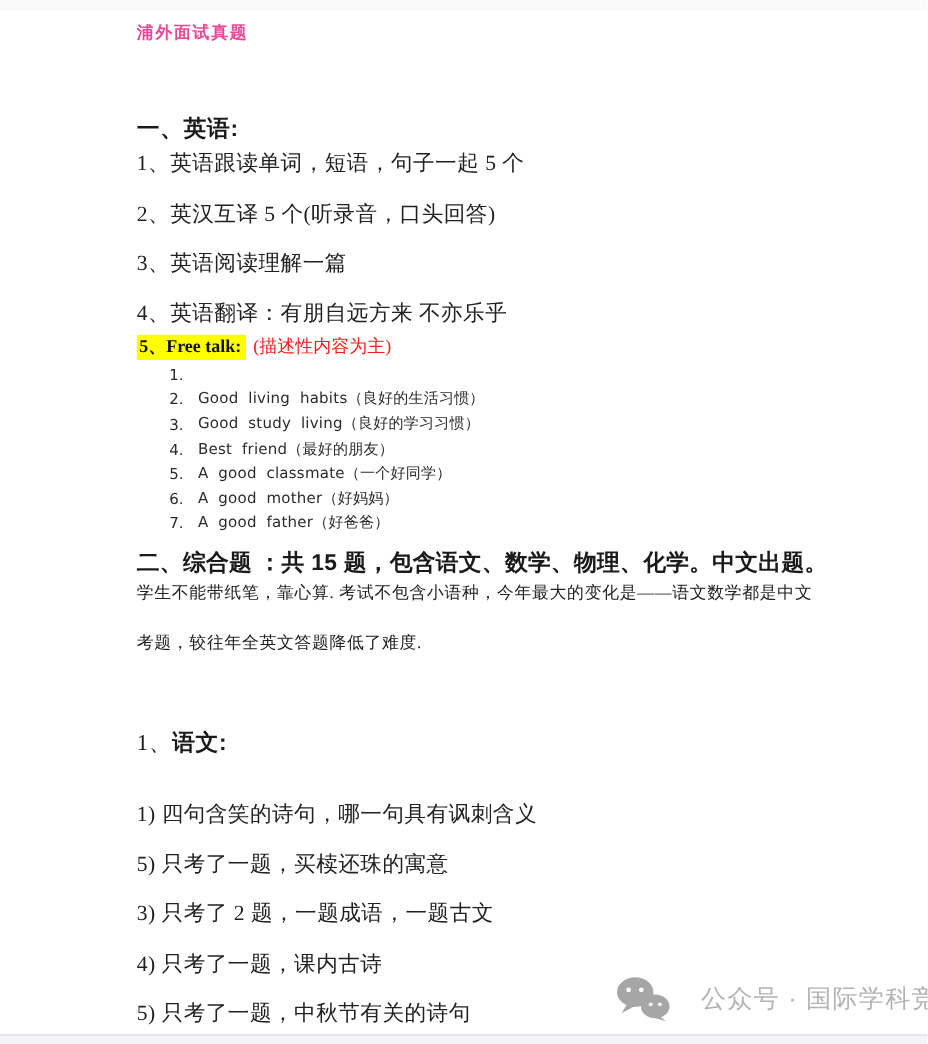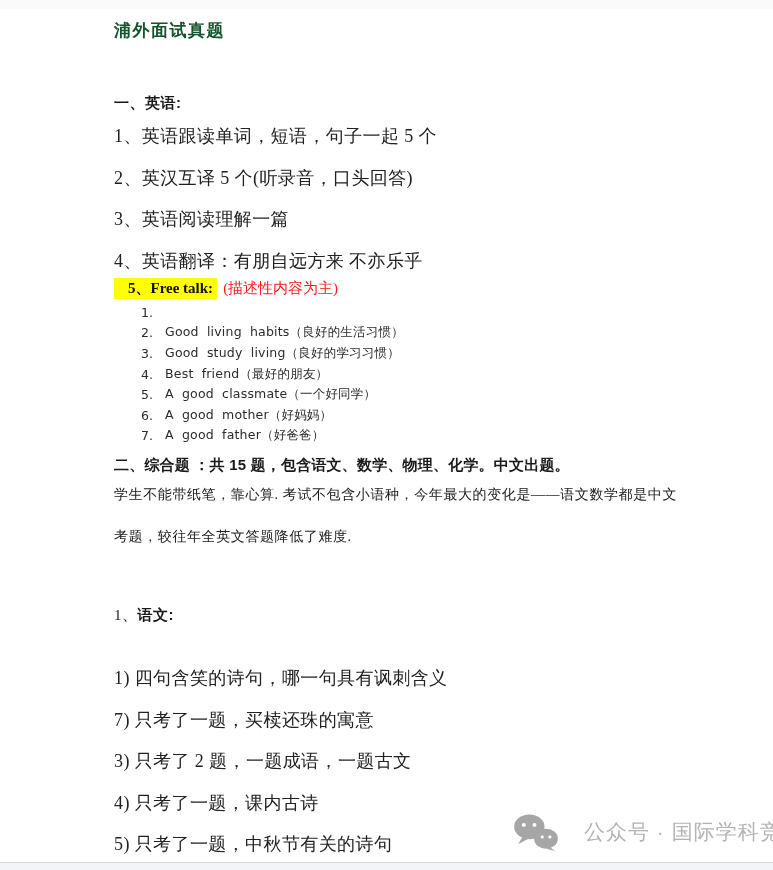--- a/index.html
+++ b/index.html
@@ -15,38 +15,38 @@
   .top-strip {
     position: absolute; top: 0; left: 0; width: 773px; height: 9px;
     background: #fafafa;
   }
   .bottom-strip {
     position: absolute; left: 0; bottom: 0; width: 773px; height: 8px;
     background: #f3f4f8; border-top: 1px solid #d9dbe3;
   }
   .line { position: absolute; left: 114px; white-space: nowrap; }
   .doc-title {
-    top: 19px; font-size: 17px; font-weight: bold; letter-spacing: 1.5px;
-    color: #14532d;
+    top: 19px; font-size: 14px; font-weight: bold; letter-spacing: 1.5px;
+    color: #ec4899;
     font-family: Liberation Serif, serif;
   }
   .sec-heading {
-    font-size: 15px; font-weight: bold; color: #1a1a1a;
+    font-size: 19px; font-weight: bold; color: #1a1a1a;
     font-family: "Liberation Sans", "DejaVu Sans", sans-serif;
     letter-spacing: 0.5px;
   }
   .h-english { top: 94px; }
   .h-comprehensive { top: 456px; letter-spacing: 0.2px; }
   .h-chinese { top: 606px; }
   .h-chinese .num { font-weight: normal; font-family: "Liberation Serif", "DejaVu Serif", serif; }
   .body-line { font-size: 18px; letter-spacing: 0.4px; }
   .e1 { top: 124px; } .e2 { top: 166px; } .e3 { top: 207px; } .e4 { top: 249px; }
   .free-talk { top: 279px; font-size: 15px; }
   .free-talk .hl {
-    font-weight: bold; padding: 2px 4px 3px 14px; color: #111111;
+    font-weight: bold; padding: 2px 4px 3px 2px; color: #111111;
   }
   .free-talk .note { margin-left: 6px; }
   .topics {
     position: absolute; left: 141px; top: 302px;
     font-family: "DejaVu Sans", "Liberation Sans", sans-serif;
     font-size: 12.5px; color: #2b2b2b;
   }
   .topic-row { display: flex; height: 20.6px; align-items: center; white-space: nowrap; }
   .topic-row .t-num { width: 24px; }
   .topic-row .t-text { word-spacing: 4px; letter-spacing: 0.2px; }
@@ -118,21 +118,21 @@
 
   <div class="line sec-heading h-comprehensive">二、综合题 ：共 15 题，包含语文、数学、物理、化学。中文出题。</div>
 
   <div class="para">学生不能带纸笔，靠心算. 考试不包含小语种，今年最大的变化是——语文数学都是中文考题，较往年全英文答题降低了难度.</div>
 
   <div class="line sec-heading h-chinese">
     <span class="num">1、</span><span>语文:</span>
   </div>
 
   <div class="line body-line c1">1) 四句含笑的诗句，哪一句具有讽刺含义</div>
-  <div class="line body-line c2">7) 只考了一题，买椟还珠的寓意</div>
+  <div class="line body-line c2">5) 只考了一题，买椟还珠的寓意</div>
   <div class="line body-line c3">3) 只考了 2 题，一题成语，一题古文</div>
   <div class="line body-line c4">4) 只考了一题，课内古诗</div>
   <div class="line body-line c5">5) 只考了一题，中秋节有关的诗句</div>
 
   <div class="watermark">
     <svg class="wm-icon" viewBox="0 0 48 40" aria-hidden="true">
       <g id="wm-icon-g" fill="#a6a6a6">
         <ellipse cx="17" cy="14.5" rx="16" ry="13"></ellipse>
         <path d="M10 25 L5 33 L16 27 Z"></path>
         <ellipse cx="34.5" cy="27" rx="12.5" ry="10.5"></ellipse>

